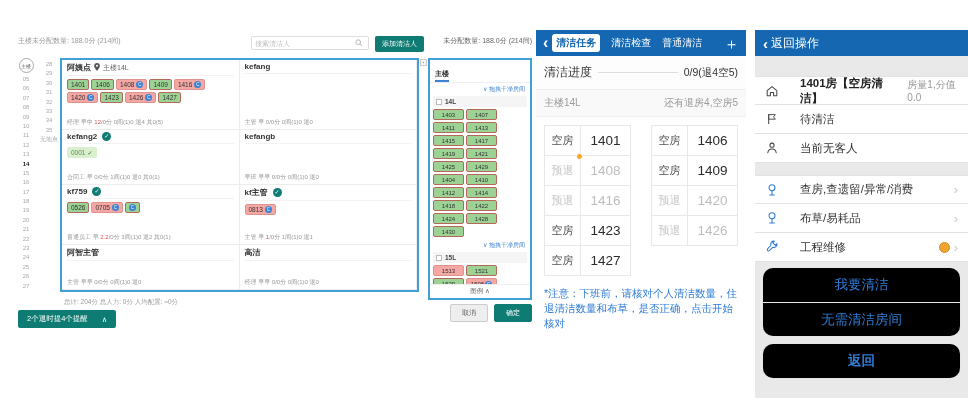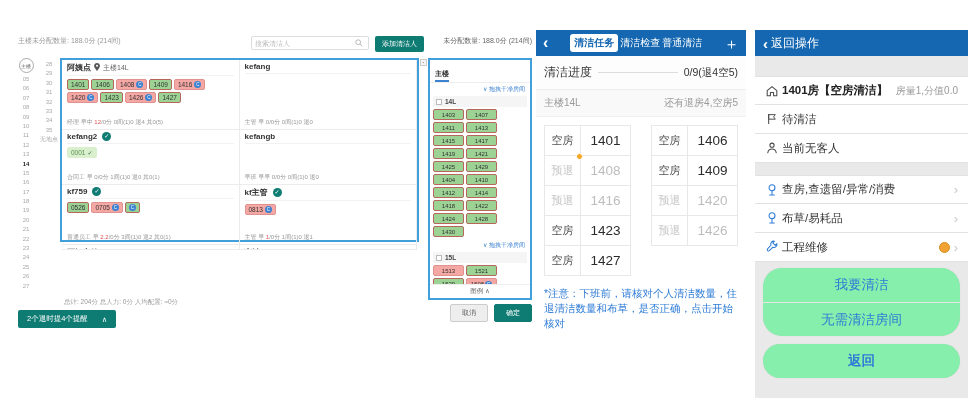--- a/index.html
+++ b/index.html
@@ -15,21 +15,21 @@
   .lsearch input::placeholder{color:#bbb}
   .laddbtn{background:#0f7c74;color:#fff;font-size:7px;padding:3px 7px;border-radius:2px;margin-left:6px;cursor:pointer}
   .lright-label{font-size:7px;color:#666;margin-left:12px;width:96px;text-align:right}
   .lmain{display:flex;margin-top:2px;position:relative}
   .rail{width:42px;display:flex;gap:5px;flex:none}
   .rail-a{width:16px;display:flex;flex-direction:column;align-items:center}
   .rail-b{width:20px;display:flex;flex-direction:column;padding-top:2px}
   .bcircle{width:15px;height:15px;border:1px solid #aaa;border-radius:50%;font-size:5px;color:#666;display:flex;align-items:center;justify-content:center;margin-bottom:2px;flex:none}
   .rnum{font-size:6px;color:#aaa;line-height:9.4px;height:9.4px;text-align:center}
   .rnum.active{color:#222;font-weight:bold}
-  .lgrid{flex:1;border:2px solid #41a0d9;background:#fff;display:grid;grid-template-columns:1fr 1fr;grid-template-rows:70px 55px 60px auto;height:184px}
+  .lgrid{flex:1;border:2px solid #41a0d9;background:#fff;display:grid;grid-template-columns:1fr 1fr;grid-template-rows:70px 55px 60px auto;height:234px}
   .card{border-right:1px solid #ececec;border-bottom:1px solid #ececec;padding:2px 5px;display:flex;flex-direction:column;overflow:hidden}
   .card-head{display:flex;align-items:center;gap:3px;font-size:8px;color:#333;font-weight:bold;padding-bottom:2px;border-bottom:1px solid #f2f2f2}
   .card-loc{font-weight:normal;color:#666;font-size:7px}
   .headcheck{width:9px;height:9px;border-radius:50%;background:#0f7c74;color:#fff;font-size:6px;line-height:9px;text-align:center;margin-left:2px;flex:none}
   .card-chips{flex:1;padding:3px 0;display:flex;flex-wrap:wrap;align-content:flex-start;gap:2px}
   .chip{font-size:6.5px;padding:1px 3px;border-radius:2px;border:1px solid transparent;color:#333;display:inline-flex;align-items:center;gap:2px;cursor:pointer}
   .chip.green{background:#9cd394;border-color:#b5685a}
   .chip.pink{background:#f5a7a4;border-color:#e0928e}
   .chip.lightgreen{background:#d9efce;border-color:#d9efce;color:#5a9150}
   .cbadge{width:7px;height:7px;border-radius:50%;background:#3b82d0;color:#fff;font-size:4.5px;line-height:7px;text-align:center;display:inline-block;flex:none}
@@ -52,21 +52,21 @@
   .lsummary{position:absolute;left:46px;top:262px;font-size:6.5px;color:#999}
   .lcollapse{position:absolute;left:0;top:274px;display:flex;align-items:center;gap:14px;background:#0f7c74;color:#fff;font-size:7.5px;padding:4px 9px;border-radius:2px;cursor:pointer}
   .dbuttons{position:absolute;right:0;top:268px;display:flex;gap:6px}
   .btn-cancel{background:#eee;border:1px solid #ccc;color:#555;font-size:7px;padding:3px 11px;border-radius:2px;cursor:pointer}
   .btn-ok{background:#0f7c74;border:1px solid #0f7c74;color:#fff;font-size:7px;padding:3px 11px;border-radius:2px;cursor:pointer}
 
   
   #middle{position:absolute;left:536px;top:30px;width:210px;background:#fff}
   .mheader{height:26px;background:#1467b0;display:flex;align-items:center;padding:0 7px;gap:4px}
   .mback{color:#fff;font-size:16px;font-weight:bold;line-height:1;cursor:pointer}
-  .mtabs{flex:1;display:flex;justify-content:center;align-items:center;gap:2px}
+  .mtabs{flex:1;display:flex;align-items:center;gap:11px}
   .mtab{color:#fff;font-size:10px;cursor:pointer;white-space:nowrap}
   .mtab.selected{background:#fff;color:#1467b0;font-weight:bold;padding:2px 4px;border-radius:3px}
   .mplus{color:#fff;font-size:15px;line-height:1;cursor:pointer}
   .mprogress{display:flex;align-items:center;gap:6px;padding:8px 8px;border-bottom:1px solid #eee;background:#fdfdfd}
   .mprog-label{font-size:12px;color:#333;white-space:nowrap}
   .mprog-line{flex:1;height:1px;background:#ddd}
   .mprog-value{font-size:10.5px;color:#333;white-space:nowrap}
   .msection{display:flex;justify-content:space-between;padding:6px 8px;background:#f9f9f9;border-bottom:1px solid #f0f0f0}
   .msec-label{font-size:10px;color:#9a9a9a}
   .mbody{display:flex;gap:20px;padding:8px}
@@ -81,32 +81,32 @@
   .mnote{padding:2px 8px 8px 8px;font-size:10.5px;color:#2e7cd6;line-height:1.45}
 
   
   #right{position:absolute;left:755px;top:30px;width:213px;height:368px;background:#e9e9e9}
   .rnav{height:26px;background:#1467b0;display:flex;align-items:center;padding:0 8px;color:#fff}
   .rback{display:flex;align-items:center;gap:3px;font-size:12px;cursor:pointer}
   .rback .chev{font-size:15px;font-weight:bold;line-height:1}
   .rtitle{flex:1;text-align:center;font-size:13px}
   .raction{font-size:12px;cursor:pointer}
   .rspacer{height:20px}
-  .rrow{background:#fff;display:flex;align-items:center;gap:3px;padding:0 10px;height:29px;border-bottom:1px solid #e2e2e2}
+  .rrow{background:#fff;display:flex;align-items:center;gap:21px;padding:0 10px;height:29px;border-bottom:1px solid #e2e2e2}
   .rrow.first{border-top:1px solid #e2e2e2}
   .ricon{width:14px;height:14px;flex:none}
   .rtext{font-size:11.5px;color:#333}
   .rtext.strong{font-weight:bold;color:#222}
   .rmeta{margin-left:auto;font-size:10px;color:#999}
   .rgap{height:12px}
   .trailing{margin-left:auto;display:flex;align-items:center;gap:4px}
   .rchev{color:#c9c9c9;font-size:13px;line-height:1}
   .rbadge{width:11px;height:11px;border-radius:50%;background:#f0a333;border:1px solid #d98d1f;flex:none}
   .rsheet{margin:6px 8px 0 8px}
-  .sgroup{background:#86efac;border-radius:19px;overflow:hidden;margin-bottom:8px;box-shadow:0 0 1px rgba(0,0,0,.15)}
+  .sgroup{background:#000000;border-radius:10px;overflow:hidden;margin-bottom:8px;box-shadow:0 0 1px rgba(0,0,0,.15)}
   .sbtn{height:34px;display:flex;align-items:center;justify-content:center;font-size:13.5px;color:#2e7cd6;cursor:pointer}
   .sbtn + .sbtn{border-top:1px solid #e8e8e8}
   .sbtn.bold{font-weight:bold}
 </style>
 </head>
 <body>
 
 <div id="left">
   <div class="ltop">
     <span class="ltop-label">主楼未分配数量: 188.0分 (214间)</span>

